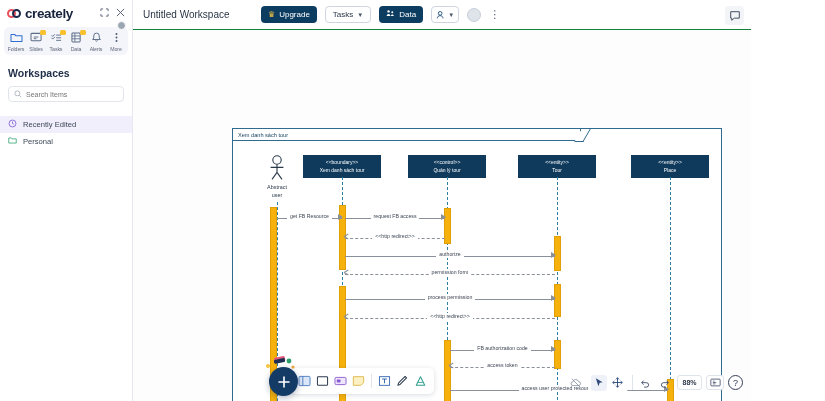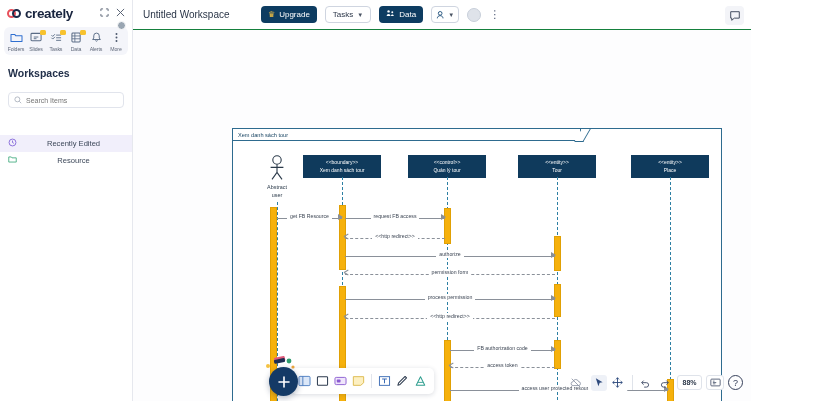--- a/index.html
+++ b/index.html
@@ -48,28 +48,28 @@
   .tool .lbl { font-size: 5.2px; color: #60697a; letter-spacing: -0.1px; white-space: nowrap; }
   .bdg { position: absolute; top: -1px; right: -3px; width: 6px; height: 5px; background: #f7c22e; border-radius: 1.5px; }
   .avatar-dot {
     position: absolute; right: 2px; top: -6px;
     width: 9px; height: 9px; border-radius: 50%;
     background: #9aa6b2; border: 1.5px solid #fff;
   }
 
   .ws-title { font-size: 10.5px; font-weight: 700; color: #22304a; padding: 12px 8px 7px 8px; }
   .search-box {
-    margin: 6px 8px; height: 16px; border: 1px solid #e1e4ec; border-radius: 4px;
+    margin: 0 8px; height: 16px; border: 1px solid #e1e4ec; border-radius: 4px;
     display: flex; align-items: center; gap: 4px; padding: 0 5px; background:#fff;
   }
   .search-box input {
     border: 0; outline: 0; font-size: 7px; color: #9aa1ad; width: 100%;
     font-family: "Liberation Sans", sans-serif; background: transparent;
   }
-  .nav-list { margin-top: 21px; text-align: center; }
+  .nav-list { margin-top: 14px; }
   .nav-item {
     display: flex; align-items: center; gap: 6px; height: 17px;
     padding: 0 8px; font-size: 7.6px; color: #3c4759; cursor: pointer;
     position: relative;
   }
   .nav-item.active { background: #f1effb; }
   .nav-item .nm { flex: 1; }
   .crown { color: #f0b429; font-size: 7px; }
 
   
@@ -327,21 +327,21 @@
             </svg>
         </span>
         <span class="nm">Recently Edited</span>
       </div>
       <div class="nav-item">
         <span>
           <svg width="9" height="9" viewBox="0 0 12 12">
               <path d="M1 2.6h3.4l.9 1.2H11v5.6H1z" fill="none" stroke="#3aa87a" stroke-width="1.1" stroke-linejoin="round"></path>
             </svg>
         </span>
-        <span class="nm">Resource</span>
+        <span class="nm">Personal</span>
       </div>
     </div>
   </aside>
 
   <section class="main">
 
     <div class="topbar">
       <div class="doc-title">Untitled Workspace</div>
 
       <div class="btn btn-primary">

